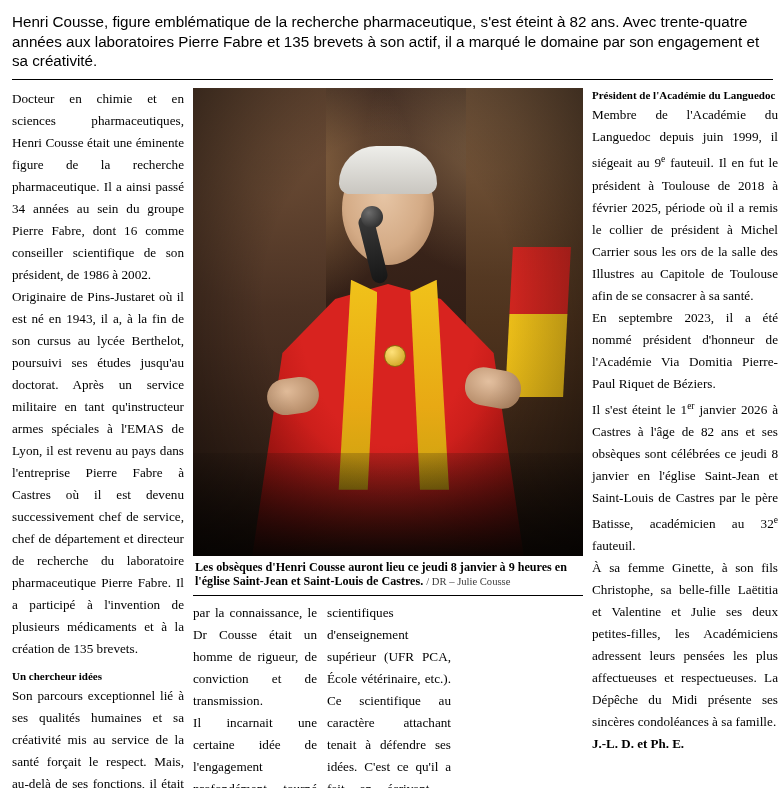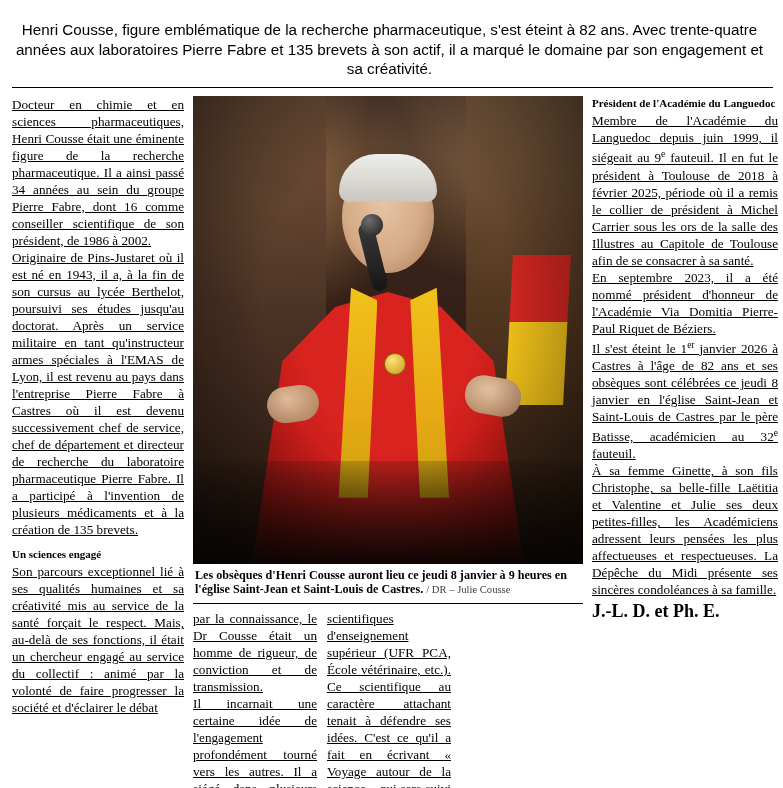--- a/index.html
+++ b/index.html
@@ -31,23 +31,23 @@
     letter-spacing: -0.5px;
     margin: 0 0 6px 0;
     padding: 0 4px 0 0;
   }
 
   
   .standfirst {
     font-family: "Liberation Sans", sans-serif;
     font-size: 15.2px;
     line-height: 19.6px;
-    margin: 12px 0 8px 0;
+    margin: 4px 0 8px 0;
     padding-right: 6px;
-    text-align: center;
+    text-align: left;
   }
 
   .rule {
     border: 0;
     border-top: 1px solid #000;
     margin: 0 0 8px 0;
   }
 
   
   .body-wrap {
@@ -64,25 +64,24 @@
     flex: 0 0 390px;
   }
   .col-right {
     width: 186px;
     flex: 0 0 186px;
   }
 
   .bodytext {
     font-family: "Liberation Serif", serif;
     font-size: 13.2px;
-    line-height: 17px;
+    line-height: 22px;
     text-align: justify;
     text-justify: inter-word;
     hyphens: auto;
-    text-decoration: underline;
   }
   .subhead {
     font-family: "Liberation Serif", serif;
     font-weight: bold;
     font-size: 11px;
     line-height: 15.4px;
     margin: 9px 0 1px 0;
   }
   .subhead.first {
     margin-top: 0;
@@ -238,41 +237,41 @@
     gap: 10px;
     margin-top: 2px;
   }
   .lower-cols .lc {
     width: 124px;
     flex: 0 0 124px;
   }
   .sig {
     font-family: "Liberation Serif", serif;
     font-weight: bold;
-    font-size: 18px;
+    font-size: 13px;
     margin-top: 3px;
   }
   .sup { font-size: 0.72em; vertical-align: super; }
 </style>
 </head>
 <body>
 
 <div class="page">
 
 
   <div class="standfirst">Henri Cousse, figure emblématique de la recherche pharmaceutique, s'est éteint à 82 ans. Avec trente-quatre années aux laboratoires Pierre Fabre et 135 brevets à son actif, il a marqué le domaine par son engagement et sa créativité.</div>
 
   <hr class="rule">
 
   <div class="body-wrap">
 
     <div class="col-left">
       <div class="bodytext">Docteur en chimie et en sciences pharmaceutiques, Henri Cousse était une éminente figure de la recherche pharmaceutique. Il a ainsi passé 34 années au sein du groupe Pierre Fabre, dont 16 comme conseiller scientifique de son président, de 1986 à 2002.</div>
       <div class="bodytext">Originaire de Pins-Justaret où il est né en 1943, il a, à la fin de son cursus au lycée Berthelot, poursuivi ses études jusqu'au doctorat. Après un service militaire en tant qu'instructeur armes spéciales à l'EMAS de Lyon, il est revenu au pays dans l'entreprise Pierre Fabre à Castres où il est devenu successivement chef de service, chef de département et directeur de recherche du laboratoire pharmaceutique Pierre Fabre. Il a participé à l'invention de plusieurs médicaments et à la création de 135 brevets.</div>
-      <div class="subhead">Un sciences engagé</div>
+      <div class="subhead">Un chercheur idées</div>
       <div class="bodytext">Son parcours exceptionnel lié à ses qualités humaines et sa créativité mis au service de la santé forçait le respect. Mais, au-delà de ses fonctions, il était un chercheur engagé au service du collectif : animé par la volonté de faire progresser la société et d'éclairer le débat</div>
     </div>
 
     <div class="col-center">
       <div class="photo-block">
         <div class="photo">
           <div class="bg-dark"></div>
           <div class="wall-left"></div>
           <div class="wall-right"></div>
           <div class="flag"></div>

